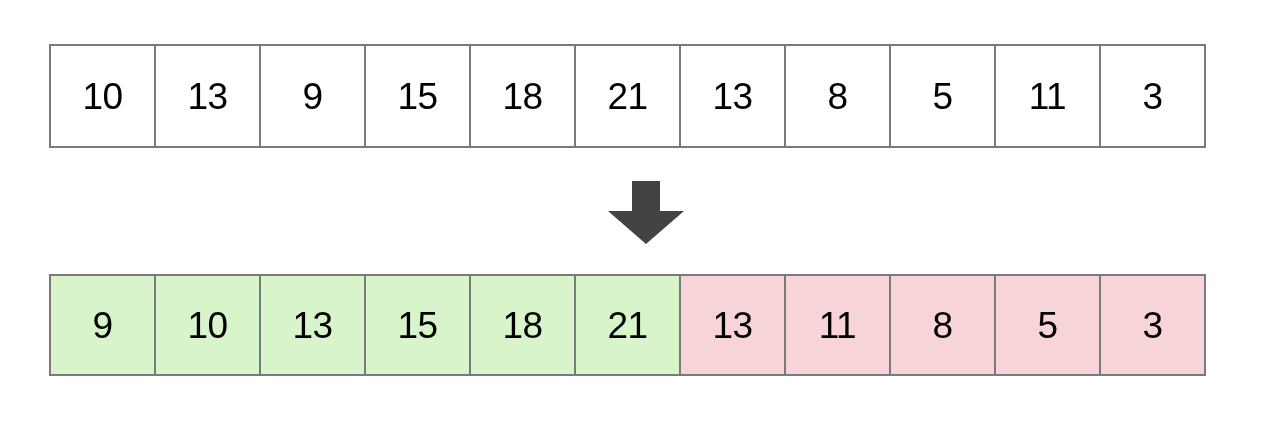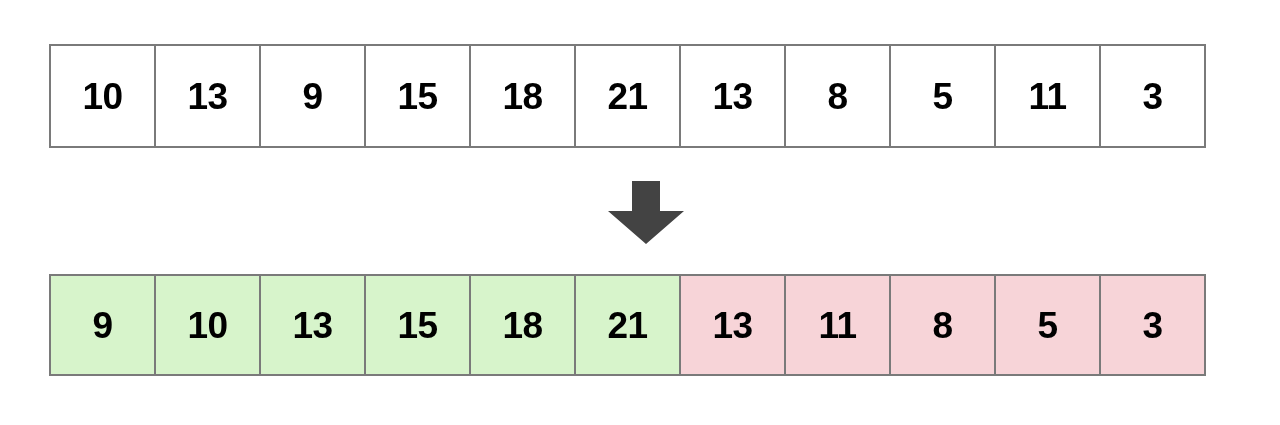--- a/index.html
+++ b/index.html
@@ -49,21 +49,21 @@
   }
   .array-cell:last-child {
     margin-right: 0;
   }
   .array-cell.fill-white { background: #ffffff; }
   .array-cell.fill-green { background: #d7f4cb; }
   .array-cell.fill-pink  { background: #f7d4d8; }
   .cell-value {
     font-family: "Liberation Sans", sans-serif;
     font-size: 37px;
-    font-weight: bold;
+    font-weight: normal;
     color: #000000;
     line-height: 1;
     letter-spacing: -0.5px;
     user-select: none;
   }
   #transform-arrow {
     position: absolute;
     left: 606px;
     top: 181px;
     width: 80px;

